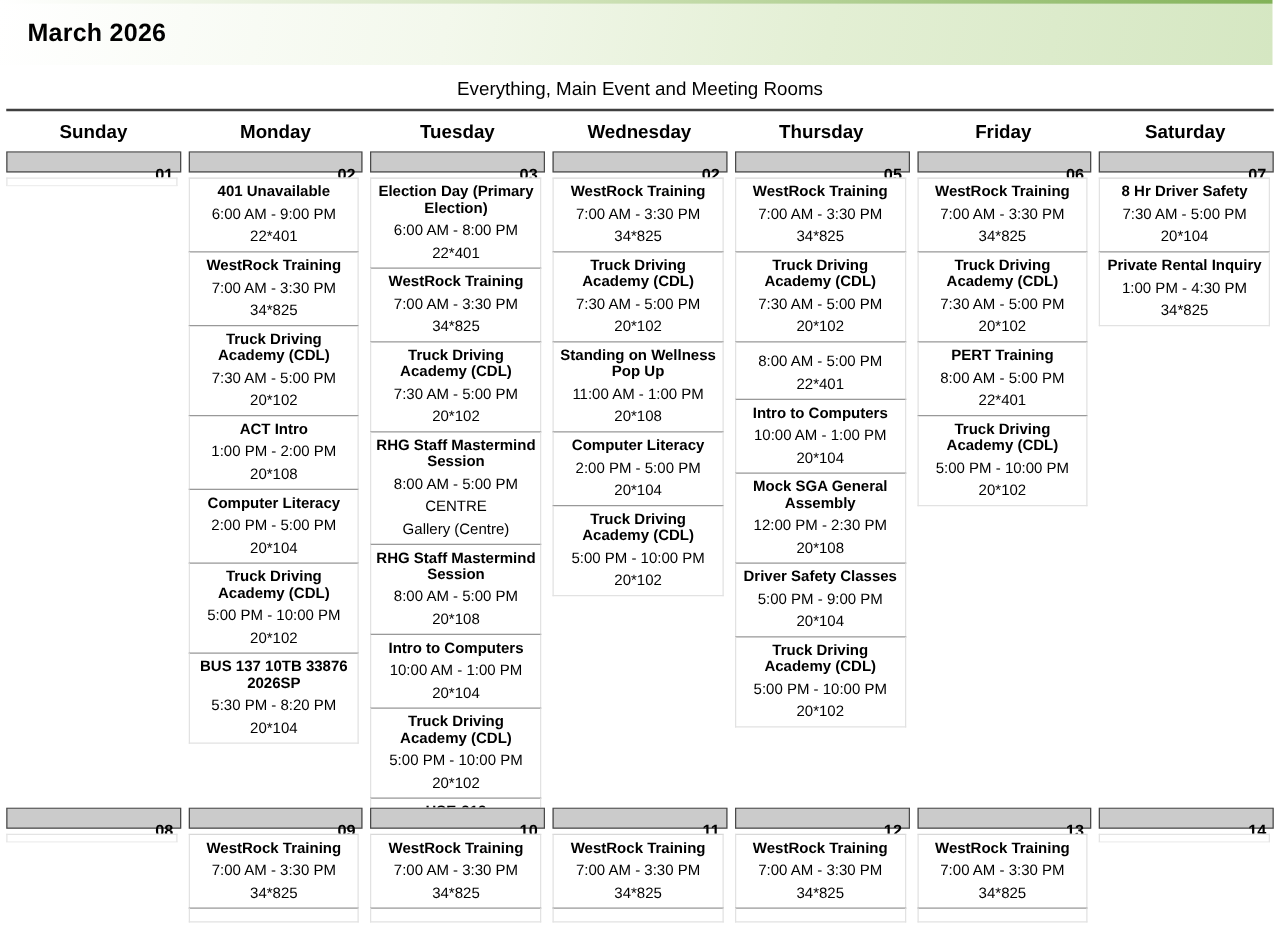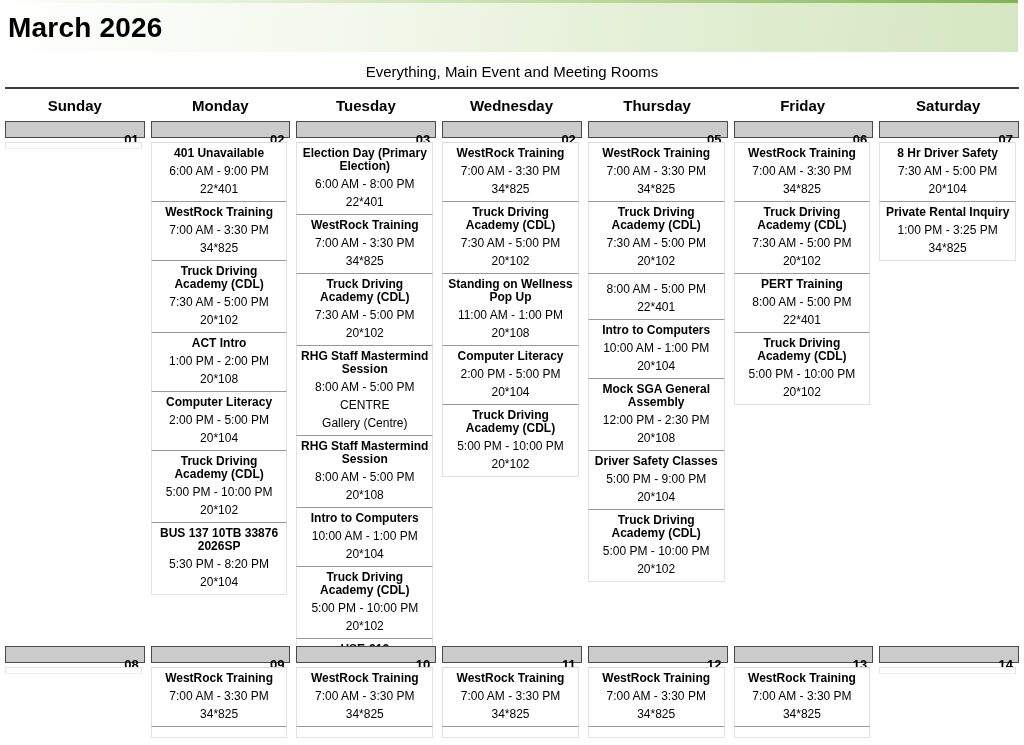--- a/index.html
+++ b/index.html
@@ -16,21 +16,21 @@
     align-items: center;
     justify-content: space-between;
     width: 1018px;
   }
   .band::before {
     content: "";
     position: absolute;
     top: -3px; left: 0; right: 0; height: 3px;
     background: linear-gradient(to right, #ffffff 0%, #cfe2b8 45%, #82b258 100%);
   }
-  .band .month { font-size: 28px; font-weight: bold; padding-left: 8px; letter-spacing: 0.2px; }
+  .band .month { font-size: 20px; font-weight: bold; padding-left: 22px; letter-spacing: 0.2px; }
   .band .apptitle { font-size: 19px; font-weight: bold; padding-right: 30px; }
 
   .subtitle { text-align: center; font-size: 15px; margin: 11px 0 7px 0; }
 
   .rule { border: 0; border-top: 2px solid #3f3f3f; margin: 0 5px; }
 
   .weekdays {
     display: grid;
     grid-template-columns: repeat(7, 1fr);
     gap: 6px;
@@ -302,21 +302,21 @@
       <div class="day-cell">
         <div class="day-bar">07</div>
         <div class="events">
           <div class="event">
             <div class="ev-title">8 Hr Driver Safety</div>
             <div class="ev-time">7:30 AM - 5:00 PM</div>
             <div class="ev-loc">20*104</div>
           </div>
           <div class="event">
             <div class="ev-title">Private Rental Inquiry</div>
-            <div class="ev-time">1:00 PM - 3:25 PM</div>
+            <div class="ev-time">1:00 PM - 4:30 PM</div>
             <div class="ev-loc">34*825</div>
           </div>
         </div>
       </div>
     </div>
     <div class="week-row week-2">
       <div class="day-cell">
         <div class="day-bar">08</div>
         <div class="events">
           <div class="empty-stub"></div>

